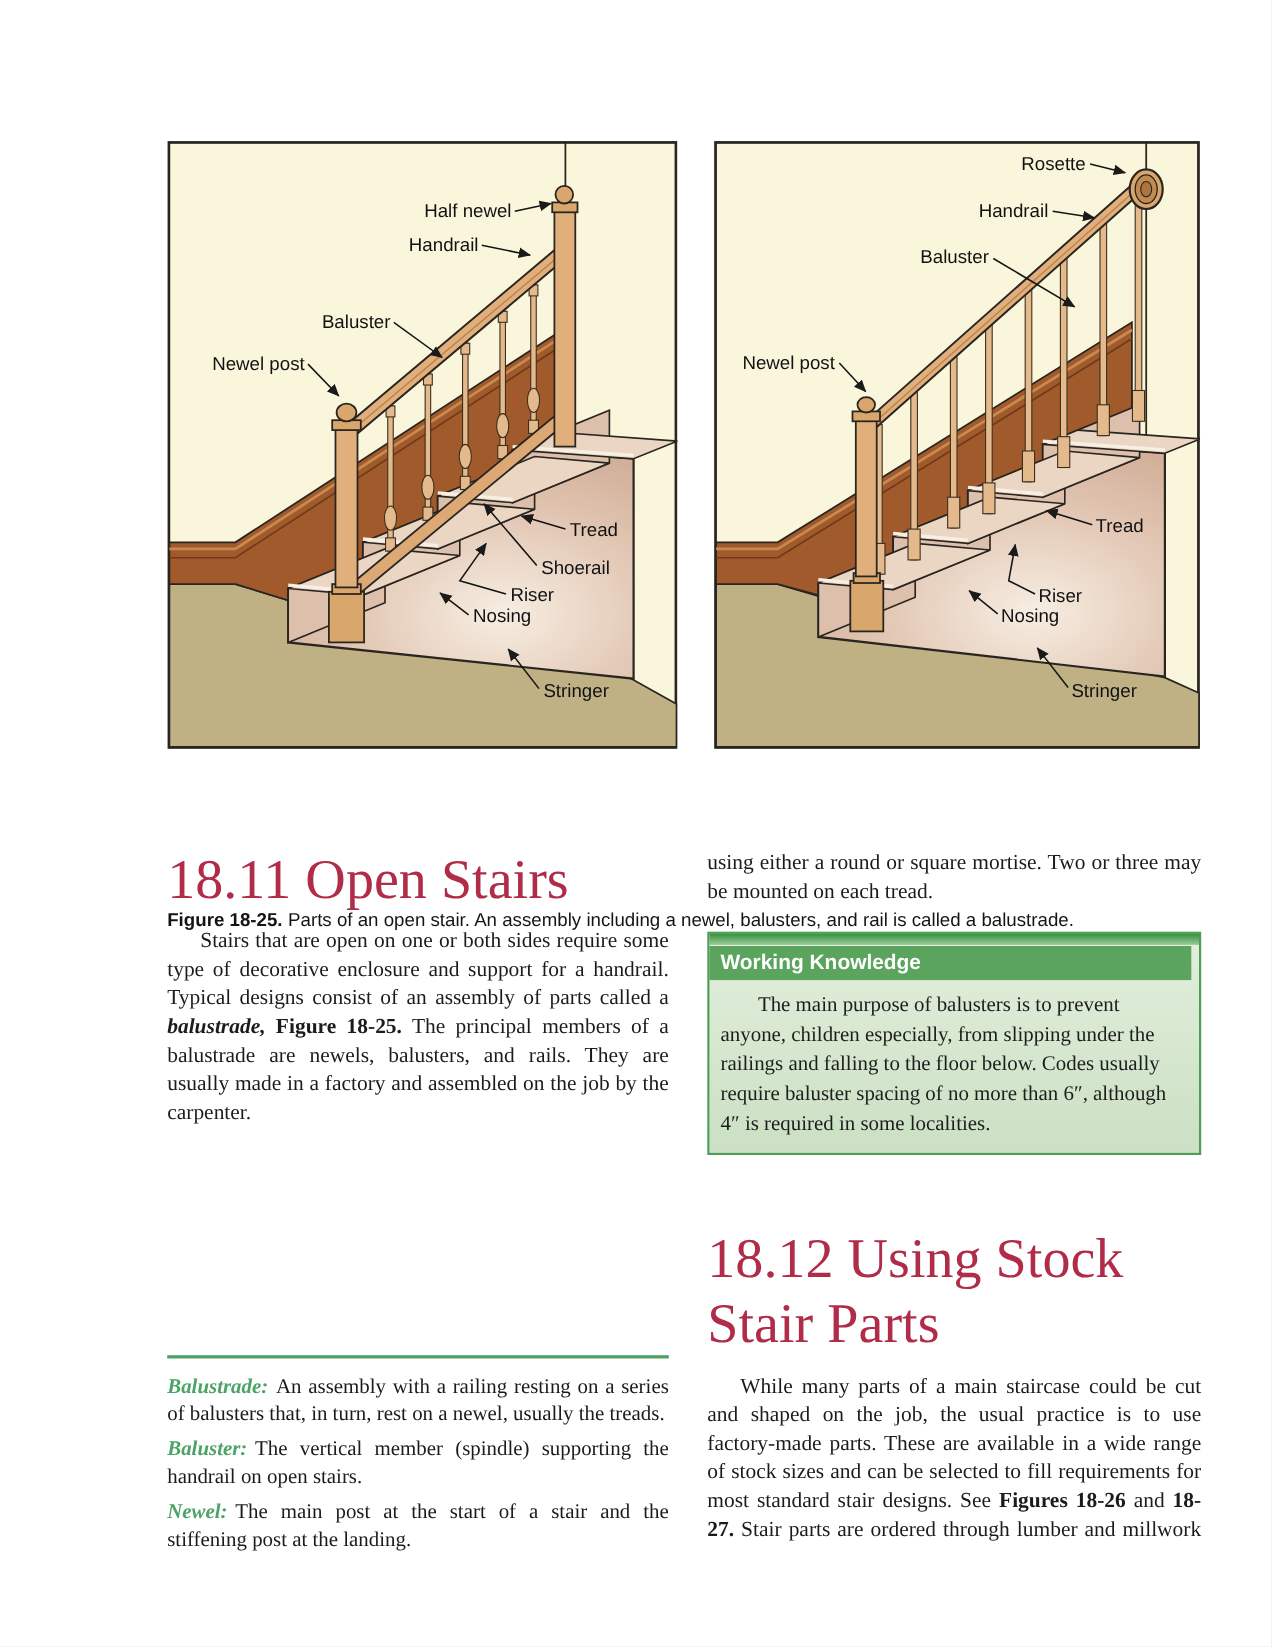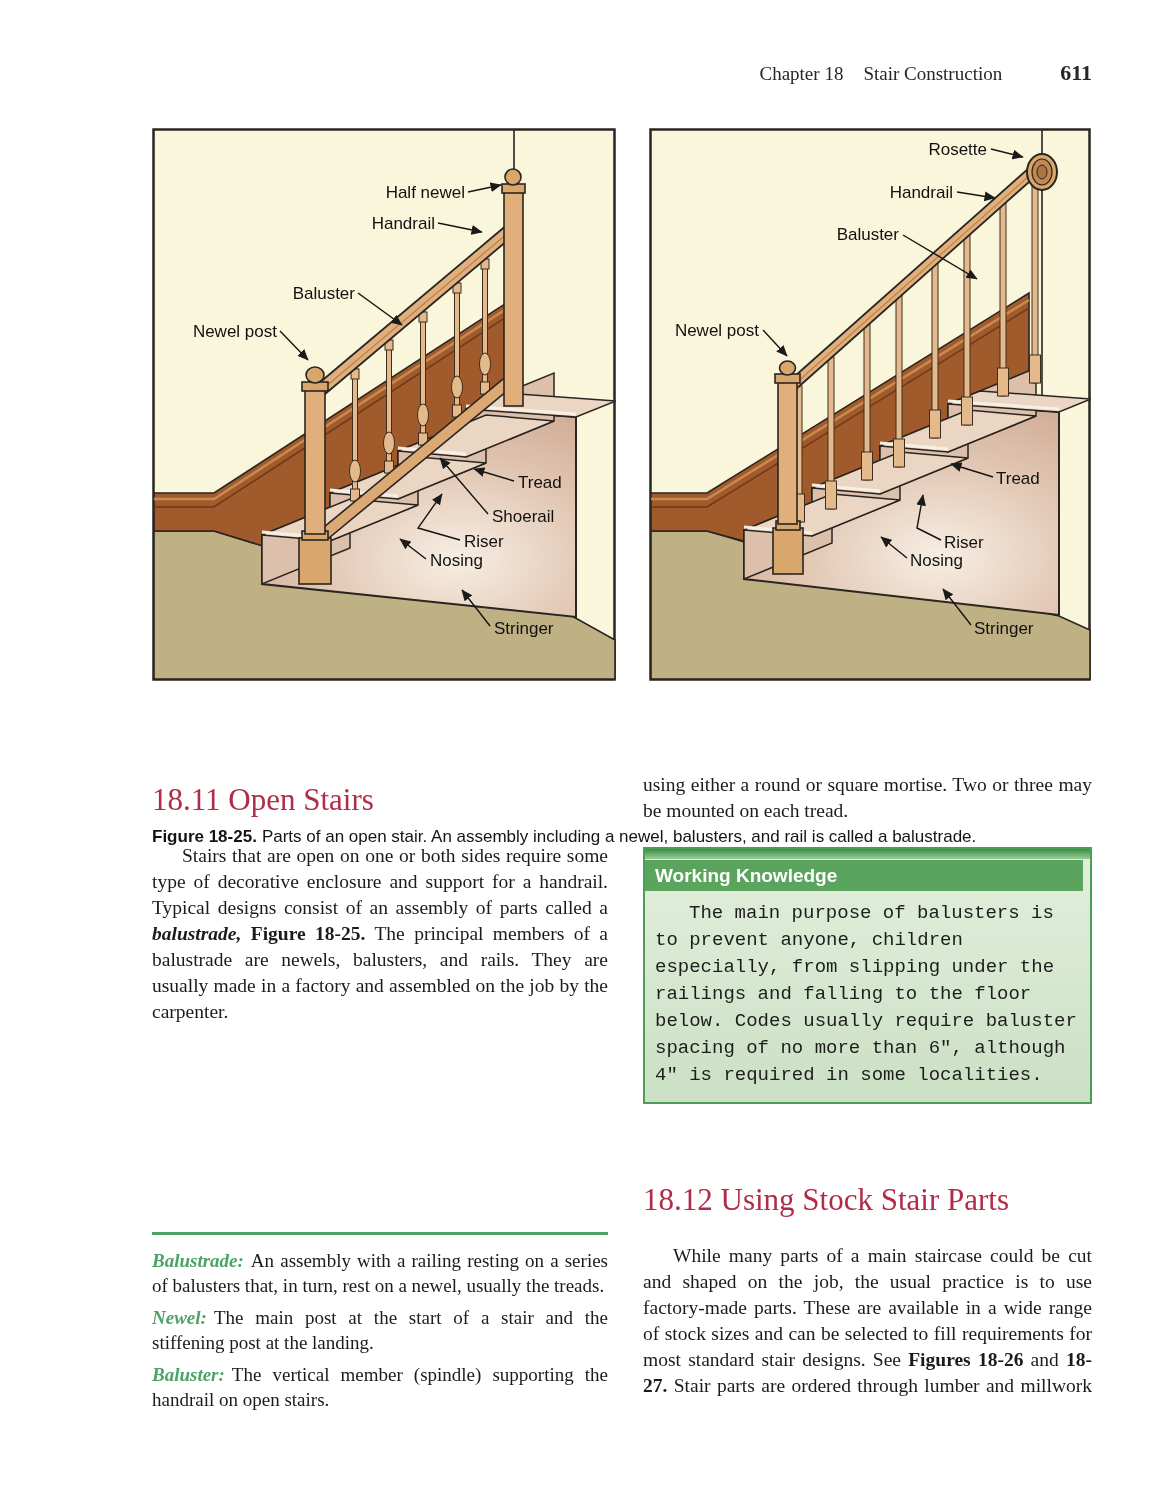--- a/index.html
+++ b/index.html
@@ -21,48 +21,43 @@
   .dlabel{position:absolute;transform:translate(0,-50%);font-family:"Liberation Sans",sans-serif;
           font-size:17px;color:#111;white-space:nowrap;line-height:1;}
   .dlabel.r{transform:translate(-100%,-50%);}
   .caption{margin-top:23px;font-family:"Liberation Sans",sans-serif;font-size:17px;color:#141414;}
   .caption strong{margin-right:5px;}
   
   .col{position:absolute;text-align:justify;font-size:19.5px;line-height:26px;}
   .col-left{left:152px;top:775px;width:456px;}
   .col-right{left:643px;top:772px;width:449px;}
   h2.sect{font-family:"Liberation Serif",serif;font-weight:normal;color:var(--crimson);
-          font-size:31px;line-height:50px;margin:0 0 18px 0;text-align:left;}
+          font-size:51px;line-height:50px;margin:0 0 18px 0;text-align:left;}
   h2.sect.two{line-height:59px;margin-top:66px;margin-bottom:14px;}
   p.body{margin:0;}
   p.indent{text-indent:30px;}
   p.cont-last{text-align-last:justify;}
   
   .wk{margin-top:23px;border:2px solid #4C9E57;background:linear-gradient(180deg,#E3EFDC 0%,#CBE0C4 100%);}
   .wk-strip{height:10px;background:linear-gradient(180deg,#37903F 0%,#9CCB9A 100%);}
   .wk-head{background:var(--wk-bar);color:#fff;font-family:"Liberation Sans",sans-serif;font-weight:bold;
            font-size:19px;line-height:31px;padding:0 10px;margin:1px 7px 0 0;}
-  .wk-body{font-family:Liberation Mono, monospace;font-size:19px;line-height:27px;color:#1d1d1d;
+  .wk-body{font-family:Liberation Serif, serif;font-size:19px;line-height:27px;color:#1d1d1d;
            padding:9px 12px 13px 10px;text-indent:34px;text-align:left;margin:0;}
   
   .glossary{position:absolute;left:152px;top:1232px;width:456px;font-size:19px;line-height:25px;text-align:justify;}
   .grule{height:3px;background:var(--green);border:none;margin-bottom:13px;}
   .gloss{margin:0 0 7px 0;}
   .gterm{font-weight:bold;font-style:italic;color:var(--green);margin-right:7px;}
 </style>
 </head>
 <body>
 
 <div class="page">
 
-  <div class="runhead">
-    <span class="chap">Chapter 18</span>
-    <span class="title">Stair Construction</span>
-    <span class="folio">611</span>
-  </div>
 
   <div class="figure">
     <div class="panels">
 
       <div class="panel" style="width:464px;height:419px">
         <svg width="464" height="553" viewBox="0 0 464 553">
           <defs>
             <radialGradient id="sgL" cx="0.62" cy="0.72" r="0.75">
               <stop offset="0" stop-color="#F7EEE3"></stop>
                 <stop offset="0.55" stop-color="#E3C9B6"></stop>
@@ -246,22 +241,22 @@
   </div>
 
   <div class="col col-left">
     <h2 class="sect">18.11 Open Stairs</h2>
     <p class="body indent"><span>Stairs that are open on one or both sides require some type of decorative enclosure and support for a handrail. Typical designs consist of an assembly of parts called a </span><span style="font-weight: bold; font-style: italic;">balustrade,</span><span> </span><span style="font-weight: bold;">Figure 18-25.</span><span> The principal members of a balustrade are newels, balusters, and rails. They are usually made in a factory and assembled on the job by the carpenter.</span></p>
   </div>
 
   <div class="glossary">
     <hr class="grule">
     <p class="gloss"><span class="gterm">Balustrade:</span><span>An assembly with a railing resting on a series of balusters that, in turn, rest on a newel, usually the treads.</span></p>
+    <p class="gloss"><span class="gterm">Baluster:</span><span>The vertical member (spindle) supporting the handrail on open stairs.</span></p>
     <p class="gloss"><span class="gterm">Newel:</span><span>The main post at the start of a stair and the stiffening post at the landing.</span></p>
-    <p class="gloss"><span class="gterm">Baluster:</span><span>The vertical member (spindle) supporting the handrail on open stairs.</span></p>
   </div>
 
   <div class="col col-right">
     <p class="body">using either a round or square mortise. Two or three may be mounted on each tread.</p>
 
     <aside class="wk">
       <div class="wk-strip"></div>
       <div class="wk-head">Working Knowledge</div>
       <p class="wk-body">The main purpose of balusters is to prevent anyone, children especially, from slipping under the railings and falling to the floor below. Codes usually require baluster spacing of no more than 6″, although 4″ is required in some localities.</p>
     </aside>

